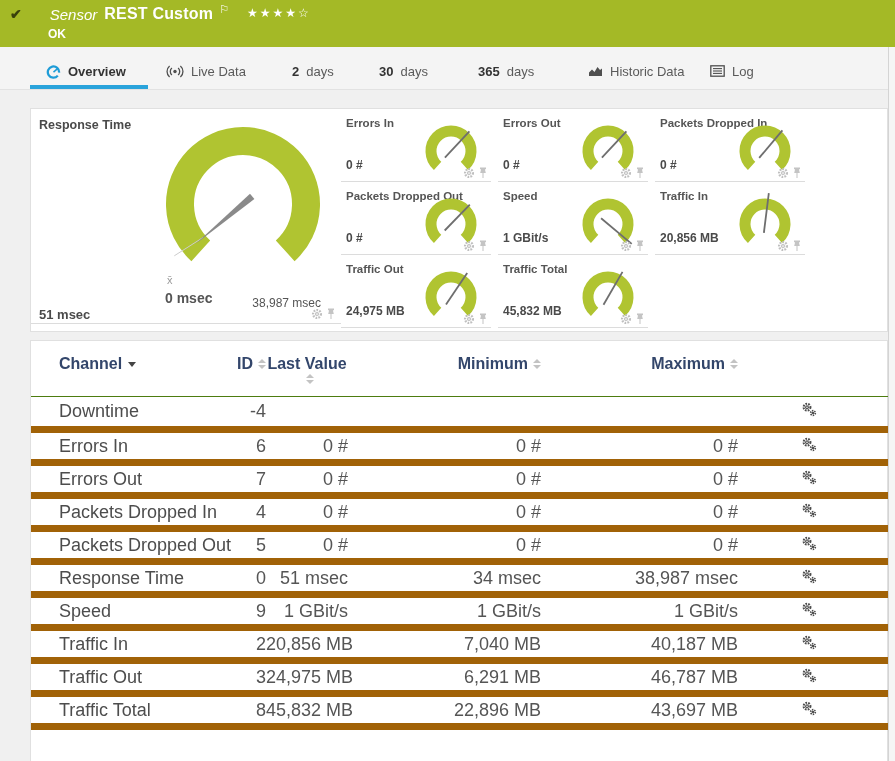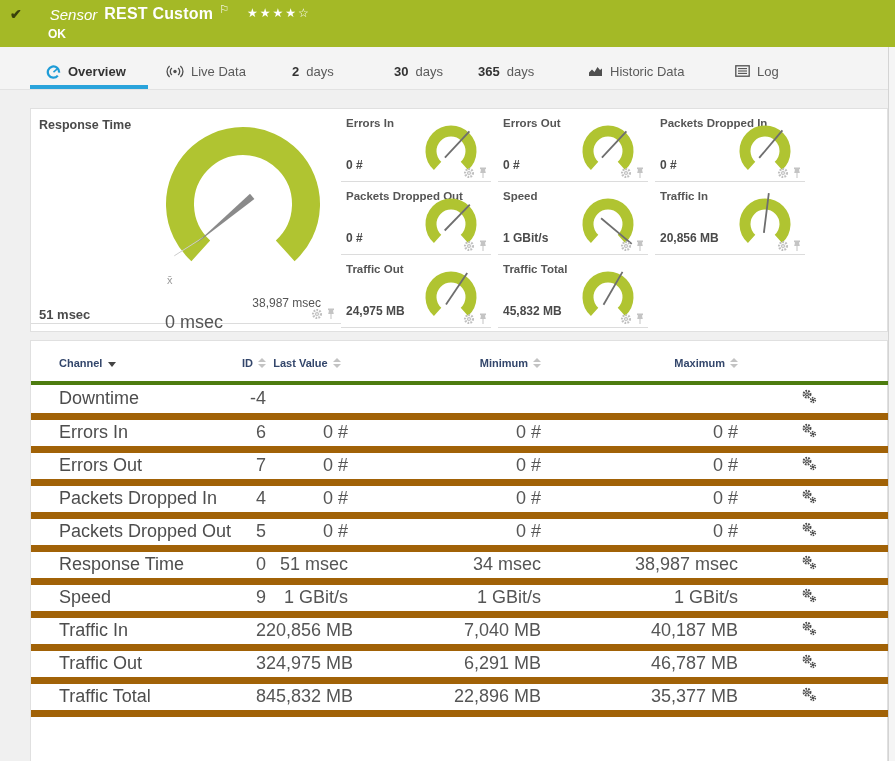--- a/index.html
+++ b/index.html
@@ -30,39 +30,39 @@
     background:#f4f4f4; border-bottom:1px solid #e2e2e2;
   }
   .tab { position:absolute; top:0; height:48px; display:flex; align-items:center; gap:7px;
          font-size:13px; color:#5a5a5a; cursor:pointer; }
   .tab .tab-ico { display:inline-flex; align-items:center; }
   .tab-label-strong { font-weight:bold; color:#333; }
   .tab-num { font-weight:bold; color:#333; }
   .tab-overview { left:46px; }
   .tab-live { left:166px; }
   .tab-2d { left:292px; }
-  .tab-30d { left:394px; }
+  .tab-30d { left:379px; }
   .tab-365d { left:478px; }
   .tab-historic { left:588px; }
-  .tab-log { left:735px; }
+  .tab-log { left:710px; }
   .tab-settings { left:822px; }
   .tab-underline { position:absolute; left:30px; bottom:0; width:118px; height:4px;
                    background:var(--accent-blue,#2aa3db); }
 
   
   .panel { position:absolute; background:#fff; border:1px solid #e0e0e0; }
   .gauges-panel { left:30px; top:108px; width:858px; height:224px; }
   .table-panel  { left:30px; top:340px; width:858px; height:430px; }
 
   
   .rt-cell { position:absolute; left:0; top:0; width:310px; height:215px;
              border-bottom:1px solid #dcdcdc; }
   .rt-title { position:absolute; left:8px; top:9px; font-size:12.5px; font-weight:bold; color:#4a4a4a; }
   .rt-gauge { position:absolute; left:124px; top:15px; }
-  .rt-min { position:absolute; left:134px; top:203px; font-size:18px; color:#555; }
+  .rt-min { position:absolute; left:134px; top:181px; font-size:14px; color:#555;font-weight:bold; }
   .rt-max { position:absolute; right:20px; top:187px; font-size:12px; color:#555; }
   .rt-value { position:absolute; left:8px; top:198px; font-size:13px; font-weight:bold; color:#4a4a4a; }
   .rt-icons { position:absolute; right:5px; top:199px; }
 
   
   .gauge-grid { position:absolute; left:310px; top:0; width:470px;
                 display:grid; grid-template-columns:repeat(3,150px); grid-auto-rows:73px;
                 column-gap:7px; }
   .gauge-cell { position:relative; border-bottom:1px solid #dcdcdc; }
   .gc-title { position:absolute; left:5px; top:8px; font-size:11.5px; font-weight:bold; color:#555; white-space:nowrap; }
@@ -73,23 +73,23 @@
 
   
   table.channels { width:858px; border-collapse:collapse; table-layout:fixed; }
   table.channels col.c-name { width:190px; }
   table.channels col.c-id   { width:45px; }
   table.channels col.c-last { width:82px; }
   table.channels col.c-min  { width:193px; }
   table.channels col.c-max  { width:197px; }
   table.channels col.c-set  { width:151px; }
   table.channels th {
-    color:var(--table-header,#33466b); font-size:11px; font-weight:bold;
+    color:var(--table-header,#33466b); font-size:16px; font-weight:bold;
     text-align:right; vertical-align:top; padding:15px 0 10px 0; line-height:15px;
-    border-bottom:4px solid #4d7c0f;
+    border-bottom:1px solid #4d7c0f;
   }
   table.channels th.h-name { text-align:left; padding-left:28px; }
   table.channels th.h-last { text-align:center; }
   table.channels td {
     font-size:18px; color:#555; height:33px; text-align:right;
     border-bottom:7px solid #a16207; white-space:nowrap;
   }
   table.channels td.d-name { text-align:left; padding-left:28px; color:#4d4d4d; }
   table.channels td.d-set { text-align:left; padding-left:63px; }
   .sort-both { display:inline-flex; flex-direction:column; gap:2px; margin-left:5px;
@@ -548,21 +548,21 @@
         <circle cx="12" cy="11" r="1.2" fill="#4c4c4c"></circle>
       </svg>
     </td>
   </tr>
 
   <tr>
     <td class="d-name">Traffic Total</td>
     <td>8</td>
     <td>45,832 MB</td>
     <td>22,896 MB</td>
-    <td>35,377 MB</td>
+    <td>43,697 MB</td>
     <td class="d-set">
       <svg width="17" height="15" viewBox="0 0 17 15">
         <circle cx="6" cy="5.2" r="3.4" fill="none" stroke="#4c4c4c" stroke-width="2.1" stroke-dasharray="1.7 1.1"></circle>
         <circle cx="6" cy="5.2" r="1.9" fill="#4c4c4c"></circle>
               <circle cx="6" cy="5.2" r="0.8" fill="#fff"></circle>
         <circle cx="12" cy="11" r="2.3" fill="none" stroke="#4c4c4c" stroke-width="1.7" stroke-dasharray="1.3 0.9"></circle>
         <circle cx="12" cy="11" r="1.2" fill="#4c4c4c"></circle>
       </svg>
     </td>
   </tr>

